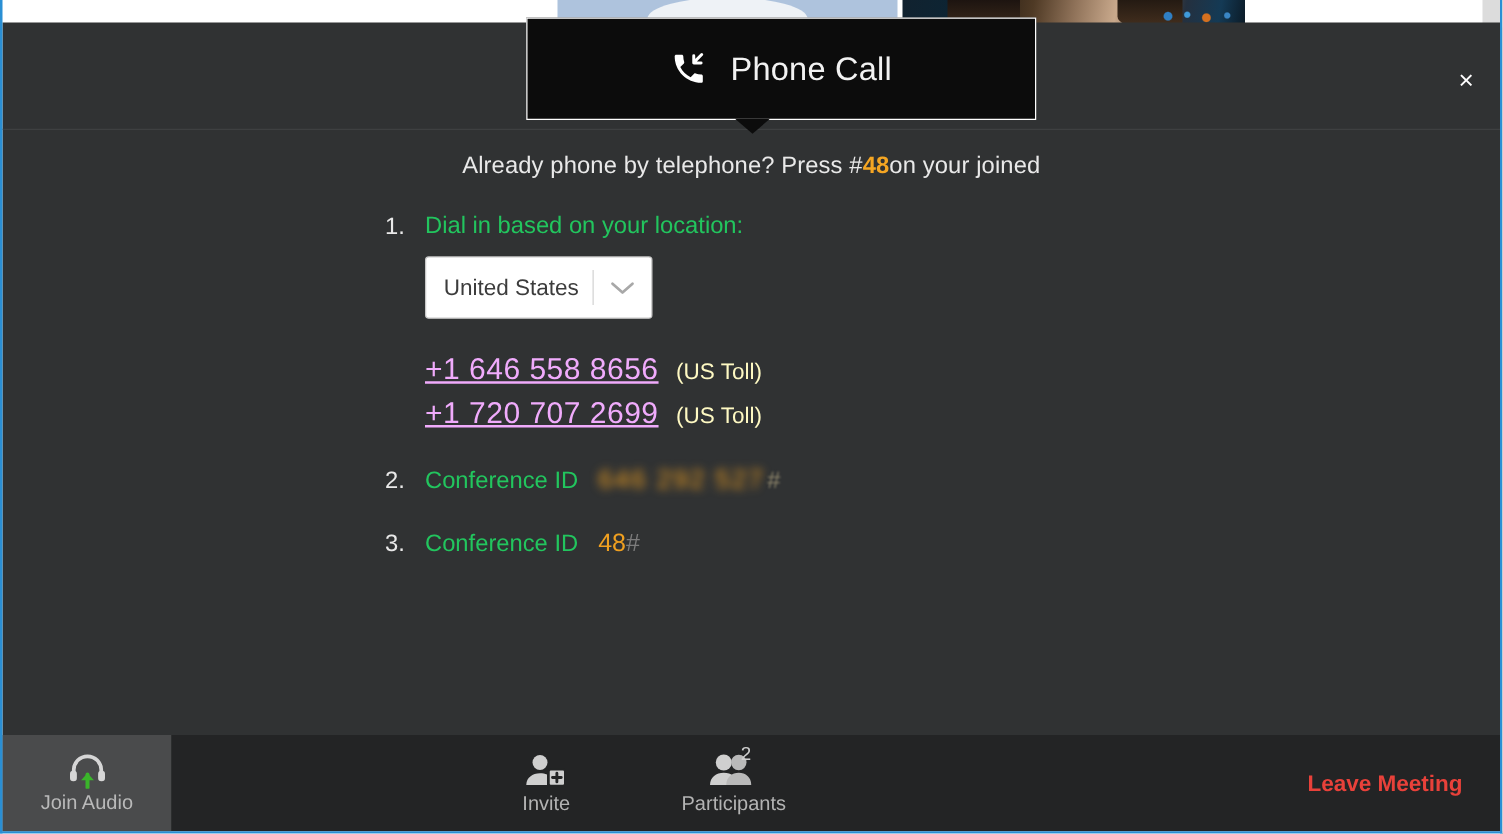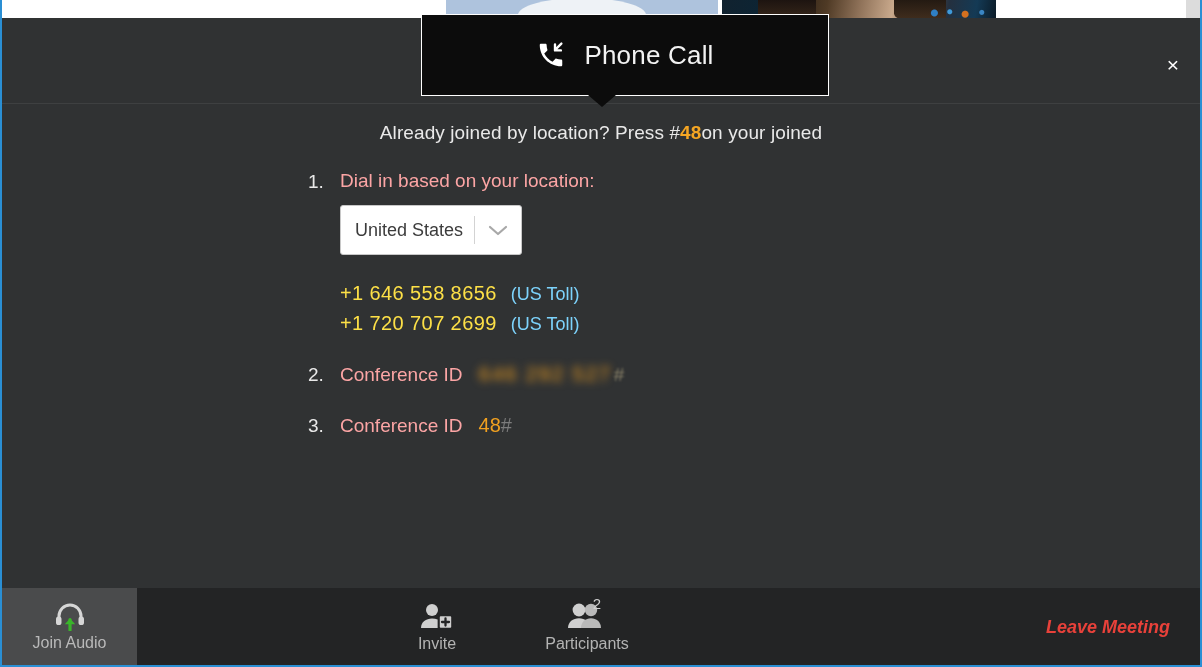--- a/index.html
+++ b/index.html
@@ -195,21 +195,21 @@
   .step { display: flex; align-items: flex-start; }
   .step-num {
     width: 32px;
     font-size: 19px;
     color: #e9e9e9;
     flex: none;
     padding-top: 1px;
   }
   .step-label {
     font-size: 19px;
-    color: #fca5a5;
+    color: #22c55e;
   }
 
   .step-dial { margin-bottom: 8px; }
   .dial-row {
     display: flex;
     align-items: flex-start;
     padding-left: 32px;
     margin-top: 12px;
     gap: 24px;
     flex-direction: column;
@@ -245,27 +245,28 @@
   }
 
   .numbers { padding-top: 3px; }
   .number-row {
     display: flex;
     align-items: baseline;
     gap: 14px;
     margin-bottom: 7px;
   }
   .number-row .num {
-    color: #fde047;
-    font-size: 20px;
+    color: #f0abfc;
+    font-size: 24px;
     letter-spacing: .4px;
     cursor: pointer;
+    text-decoration: underline;
   }
   .number-row .num-note {
-    color: #7dd3fc;
+    color: #fef9c3;
     font-size: 18px;
   }
 
   .step-conf { margin-top: 20px; align-items: baseline; }
   .step-part { margin-top: 28px; align-items: baseline; }
 
   .conf-id {
     margin-left: 16px;
     font-size: 21px;
     color: #f0a020;
@@ -361,21 +362,20 @@
 
   .leave-meeting {
     position: absolute;
     right: 30px;
     top: 50%;
     transform: translateY(-50%);
     font-size: 18px;
     font-weight: bold;
     color: #e8413a;
     cursor: pointer;
-    font-style: italic;
   }
 </style>
 </head>
 <body>
 
 <div id="app">
 
   <div class="video-strip">
     <div class="video-tile tile-placeholder">
       <div class="head-shape"></div>
@@ -399,21 +399,21 @@
 
   <div class="dialog">
 
     <div class="dialog-header">
       <div class="close-btn">×</div>
     </div>
 
     <div class="dialog-body">
 
       <div class="banner">
-        <span>Already joined by location? Press #</span><span class="code">48</span><span>on your joined</span>
+        <span>Already phone by telephone? Press #</span><span class="code">48</span><span>on your joined</span>
       </div>
 
       <div class="steps">
 
         <div class="step step-dial">
           <div class="step-num">1.</div>
           <div class="step-label">Dial in based on your location:</div>
         </div>
 
         <div class="dial-row">

